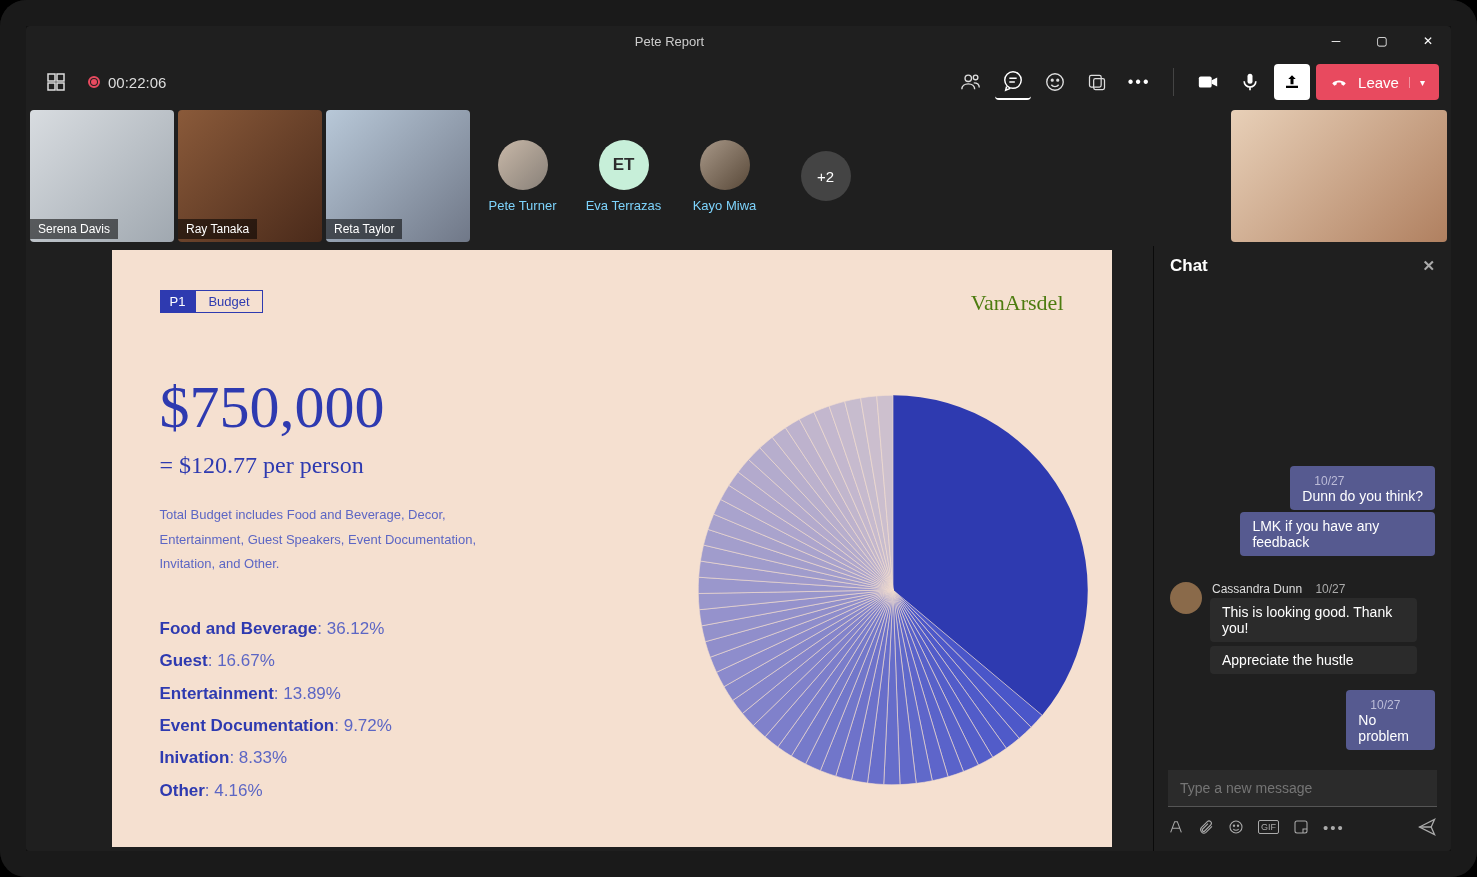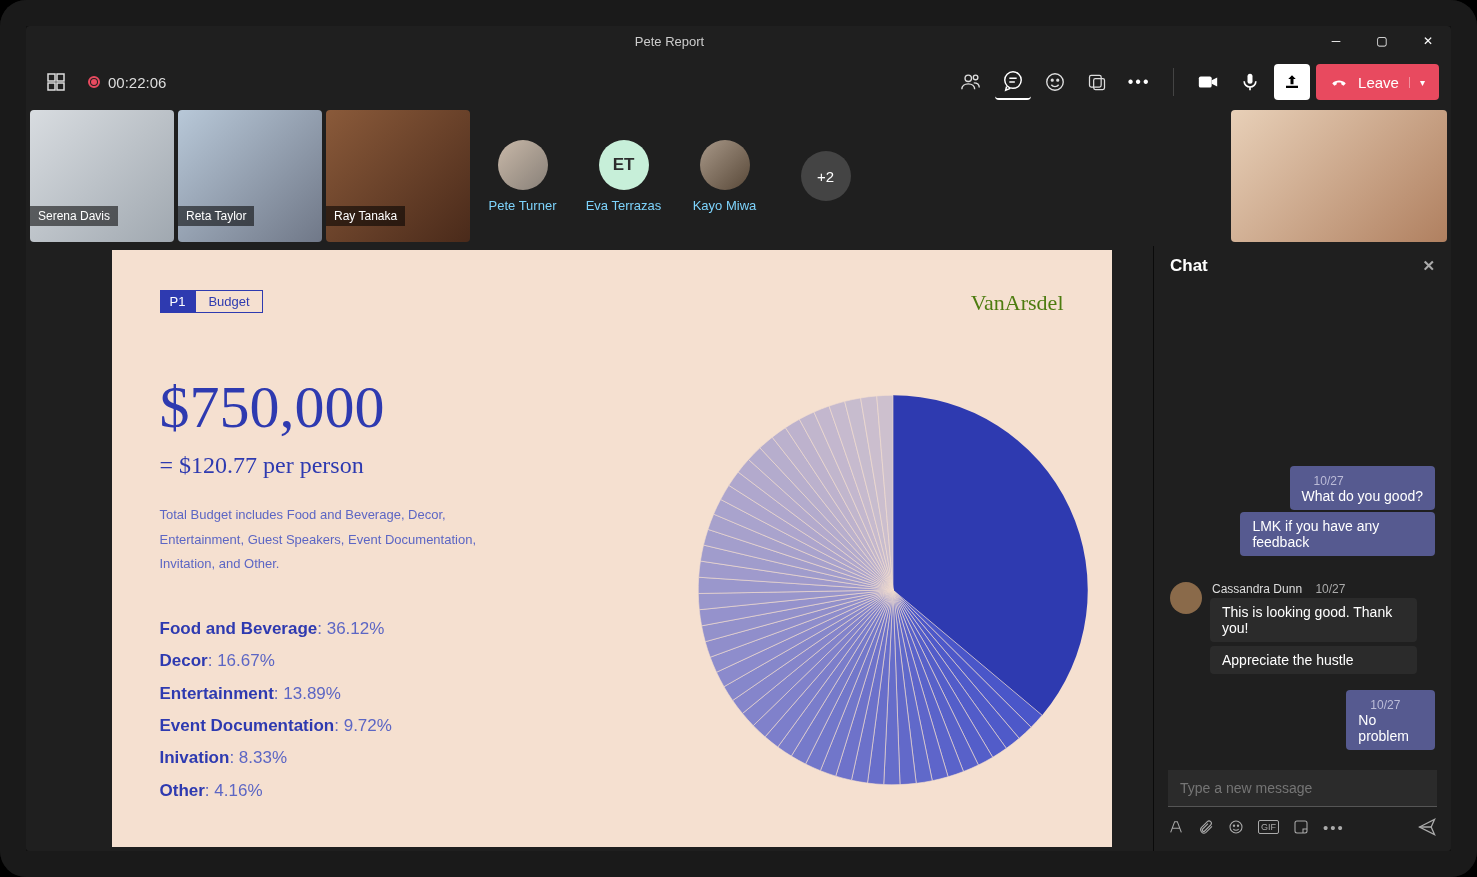--- a/index.html
+++ b/index.html
@@ -33,21 +33,21 @@
   background:#e84a5f; color:#fff; height:36px; padding:0 14px; border-radius:4px;
   display:flex; align-items:center; gap:10px; font-size:15px; cursor:pointer;
 }
 .leave-btn .chev { border-left:1px solid rgba(255,255,255,.4); padding-left:10px; font-size:10px; }
 
 
 .participants { height:138px; display:flex; gap:4px; padding:2px 4px; background:#1f1f1f; }
 .video-tile { position:relative; width:144px; height:132px; background:#333; border-radius:4px; overflow:hidden; }
 .video-tile.large { width:216px; }
 .video-tile .placeholder { width:100%; height:100%; background:linear-gradient(135deg,#4a5a6a,#2a3a4a); }
-.video-tile .name-badge { position:absolute; bottom:16px; left:0; background:rgba(0,0,0,.55); color:#fff; font-size:12px; padding:3px 8px; }
+.video-tile .name-badge { position:absolute; bottom:3px; left:0; background:rgba(0,0,0,.55); color:#fff; font-size:12px; padding:3px 8px; }
 .avatar-tile { width:97px; height:132px; display:flex; flex-direction:column; align-items:center; justify-content:center; gap:8px; }
 .avatar-circle { width:50px; height:50px; border-radius:50%; background:#666; display:flex; align-items:center; justify-content:center; color:#2d2d2d; font-weight:600; font-size:17px; }
 .avatar-circle.initials { background:#c7efd9; }
 .avatar-tile .pname { color:#7dd3fc; font-size:13px; text-align:center; }
 .overflow-badge { width:50px; height:50px; border-radius:50%; background:#444; color:#fff; display:flex; align-items:center; justify-content:center; font-size:15px; cursor:pointer; }
 
 
 .main-area { flex:1; display:flex; min-height:0; }
 .slide-area { flex:1; background:#1f1f1f; display:flex; justify-content:center; padding:4px 4px 4px 48px; min-width:0; }
 .slide { width:100%; max-width:1000px; background:#f5e0d0; padding:40px 48px; position:relative; }
@@ -179,26 +179,26 @@
       </div>
     </div>
   </div>
 
   <div class="participants">
     <div class="video-tile">
       <div class="placeholder" style="background:linear-gradient(135deg,#d8dce0,#a0a8b0)"></div>
       <div class="name-badge">Serena Davis</div>
     </div>
     <div class="video-tile">
+      <div class="placeholder" style="background:linear-gradient(135deg,#8a5a3a,#4a2a1a)"></div>
+      <div class="name-badge">Ray Tanaka</div>
+    </div>
+    <div class="video-tile">
       <div class="placeholder" style="background:linear-gradient(135deg,#b8c8d8,#707888)"></div>
       <div class="name-badge">Reta Taylor</div>
-    </div>
-    <div class="video-tile">
-      <div class="placeholder" style="background:linear-gradient(135deg,#8a5a3a,#4a2a1a)"></div>
-      <div class="name-badge">Ray Tanaka</div>
     </div>
 
     <div class="avatar-tile">
       <div class="avatar-circle" style="background:linear-gradient(135deg,#c8b8a8,#888078)"></div>
       <div class="pname">Pete Turner</div>
     </div>
     <div class="avatar-tile">
       <div class="avatar-circle initials">ET</div>
       <div class="pname">Eva Terrazas</div>
     </div>
@@ -223,21 +223,21 @@
           <div class="p1">P1</div>
           <div class="label">Budget</div>
         </div>
         <div class="slide-cols">
           <div class="left-col">
             <div class="big-number">$750,000</div>
             <div class="per-person">= $120.77 per person</div>
             <div class="desc">Total Budget includes Food and Beverage, Decor, Entertainment, Guest Speakers, Event Documentation, Invitation, and Other.</div>
             <div class="legend" id="legend">
                   <div class="row"><b>Food and Beverage</b>: 36.12%</div>
-                  <div class="row"><b>Decor</b>: 16.67%</div>
+                  <div class="row"><b>Guest</b>: 16.67%</div>
                   <div class="row"><b>Entertainment</b>: 13.89%</div>
                   <div class="row"><b>Event Documentation</b>: 9.72%</div>
                   <div class="row"><b>Inivation</b>: 8.33%</div>
                   <div class="row"><b>Other</b>: 4.16%</div>
                 </div>
           </div>
           <div class="pie-wrap">
             <svg id="pie" width="410" height="410" viewBox="0 0 200 200">
                   <path d="M100 100 L100 5 A95 95 0 0 1 172.74010571696147 161.10545818734417 Z" fill="#2e3ab0"></path>
                   <path d="M100 100 L172.74010571696147 161.10545818734417 A95 95 0 0 1 167.38234300187776 166.96730434754932 Z" fill="rgba(64,78,200,0.95)" stroke="#f5e0d0" stroke-width="0.3"></path>
@@ -297,21 +297,21 @@
     <div class="chat-panel">
       <div class="chat-header">
         <span>Chat</span>
         <span class="close-chat">✕</span>
       </div>
       <div class="chat-body">
         <div style="flex:1"></div>
         <div class="msg-group-own">
           <div class="msg msg-own">
             <div class="msg-date">10/27</div>
-            <div>What do you good?</div>
+            <div>Dunn do you think?</div>
           </div>
           <div class="msg msg-own">LMK if you have any feedback</div>
         </div>
         <div class="msg-group-other">
           <div class="msg-avatar"></div>
           <div class="msg-other-col">
             <div class="msg-meta">
               <span class="mname">Cassandra Dunn</span>
               <span>10/27</span>
             </div>

